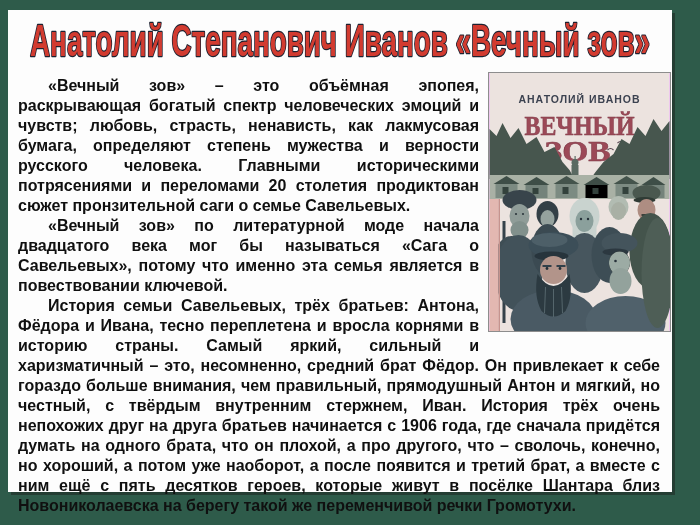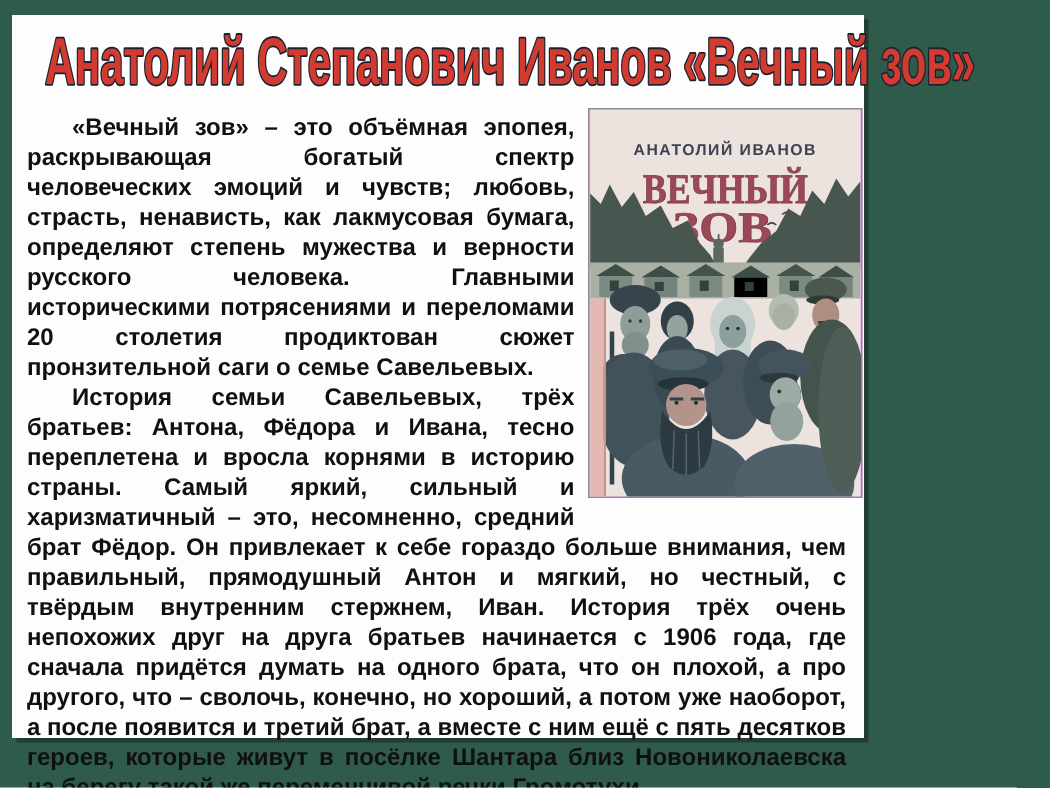--- a/index.html
+++ b/index.html
@@ -9,21 +9,21 @@
   .stage {
     position: relative;
     width: 700px; height: 525px;
     background: #2e5b4a;
     overflow: hidden;
   }
 
   .slide {
     position: absolute;
     left: 8px; top: 10px;
-    width: 568px; height: 482px;
+    width: 664px; height: 482px;
     background: #fdfdfd;
     box-shadow: 3px 3px 0 rgba(25,25,25,0.45);
   }
 
   .title-svg { display: block; width: 664px; height: 58px; }
 
   .body-text {
     padding: 8px 12px 0 10px;
     font-weight: 700;
     font-size: 16px;
@@ -164,17 +164,18 @@
           </g>
 
           <g>
             <rect x="0" y="126" width="9" height="132" fill="#e3b8b1"></rect>
             <rect x="9" y="126" width="1.5" height="132" fill="#c6948e"></rect>
           </g>
         </svg>
       </div>
 
       <p>«Вечный зов» – это объёмная эпопея, раскрывающая богатый спектр человеческих эмоций и чувств; любовь, страсть, ненависть, как лакмусовая бумага, определяют степень мужества и верности русского человека. Главными историческими потрясениями и переломами 20 столетия продиктован сюжет пронзительной саги о семье Савельевых.</p>
+      <p>«Вечный зов» по литературной моде начала двадцатого века мог бы называться «Сага о Савельевых», потому что именно эта семья является в повествовании ключевой.</p>
       <p>История семьи Савельевых, трёх братьев: Антона, Фёдора и Ивана, тесно переплетена и вросла корнями в историю страны. Самый яркий, сильный и харизматичный – это, несомненно, средний брат Фёдор. Он привлекает к себе гораздо больше внимания, чем правильный, прямодушный Антон и мягкий, но честный, с твёрдым внутренним стержнем, Иван. История трёх очень непохожих друг на друга братьев начинается с 1906 года, где сначала придётся думать на одного брата, что он плохой, а про другого, что – сволочь, конечно, но хороший, а потом уже наоборот, а после появится и третий брат, а вместе с ним ещё с пять десятков героев, которые живут в посёлке Шантара близ Новониколаевска на берегу такой же переменчивой речки Громотухи.</p>
     </div>
 
   </div>
 </div>
 
 </body></html>

